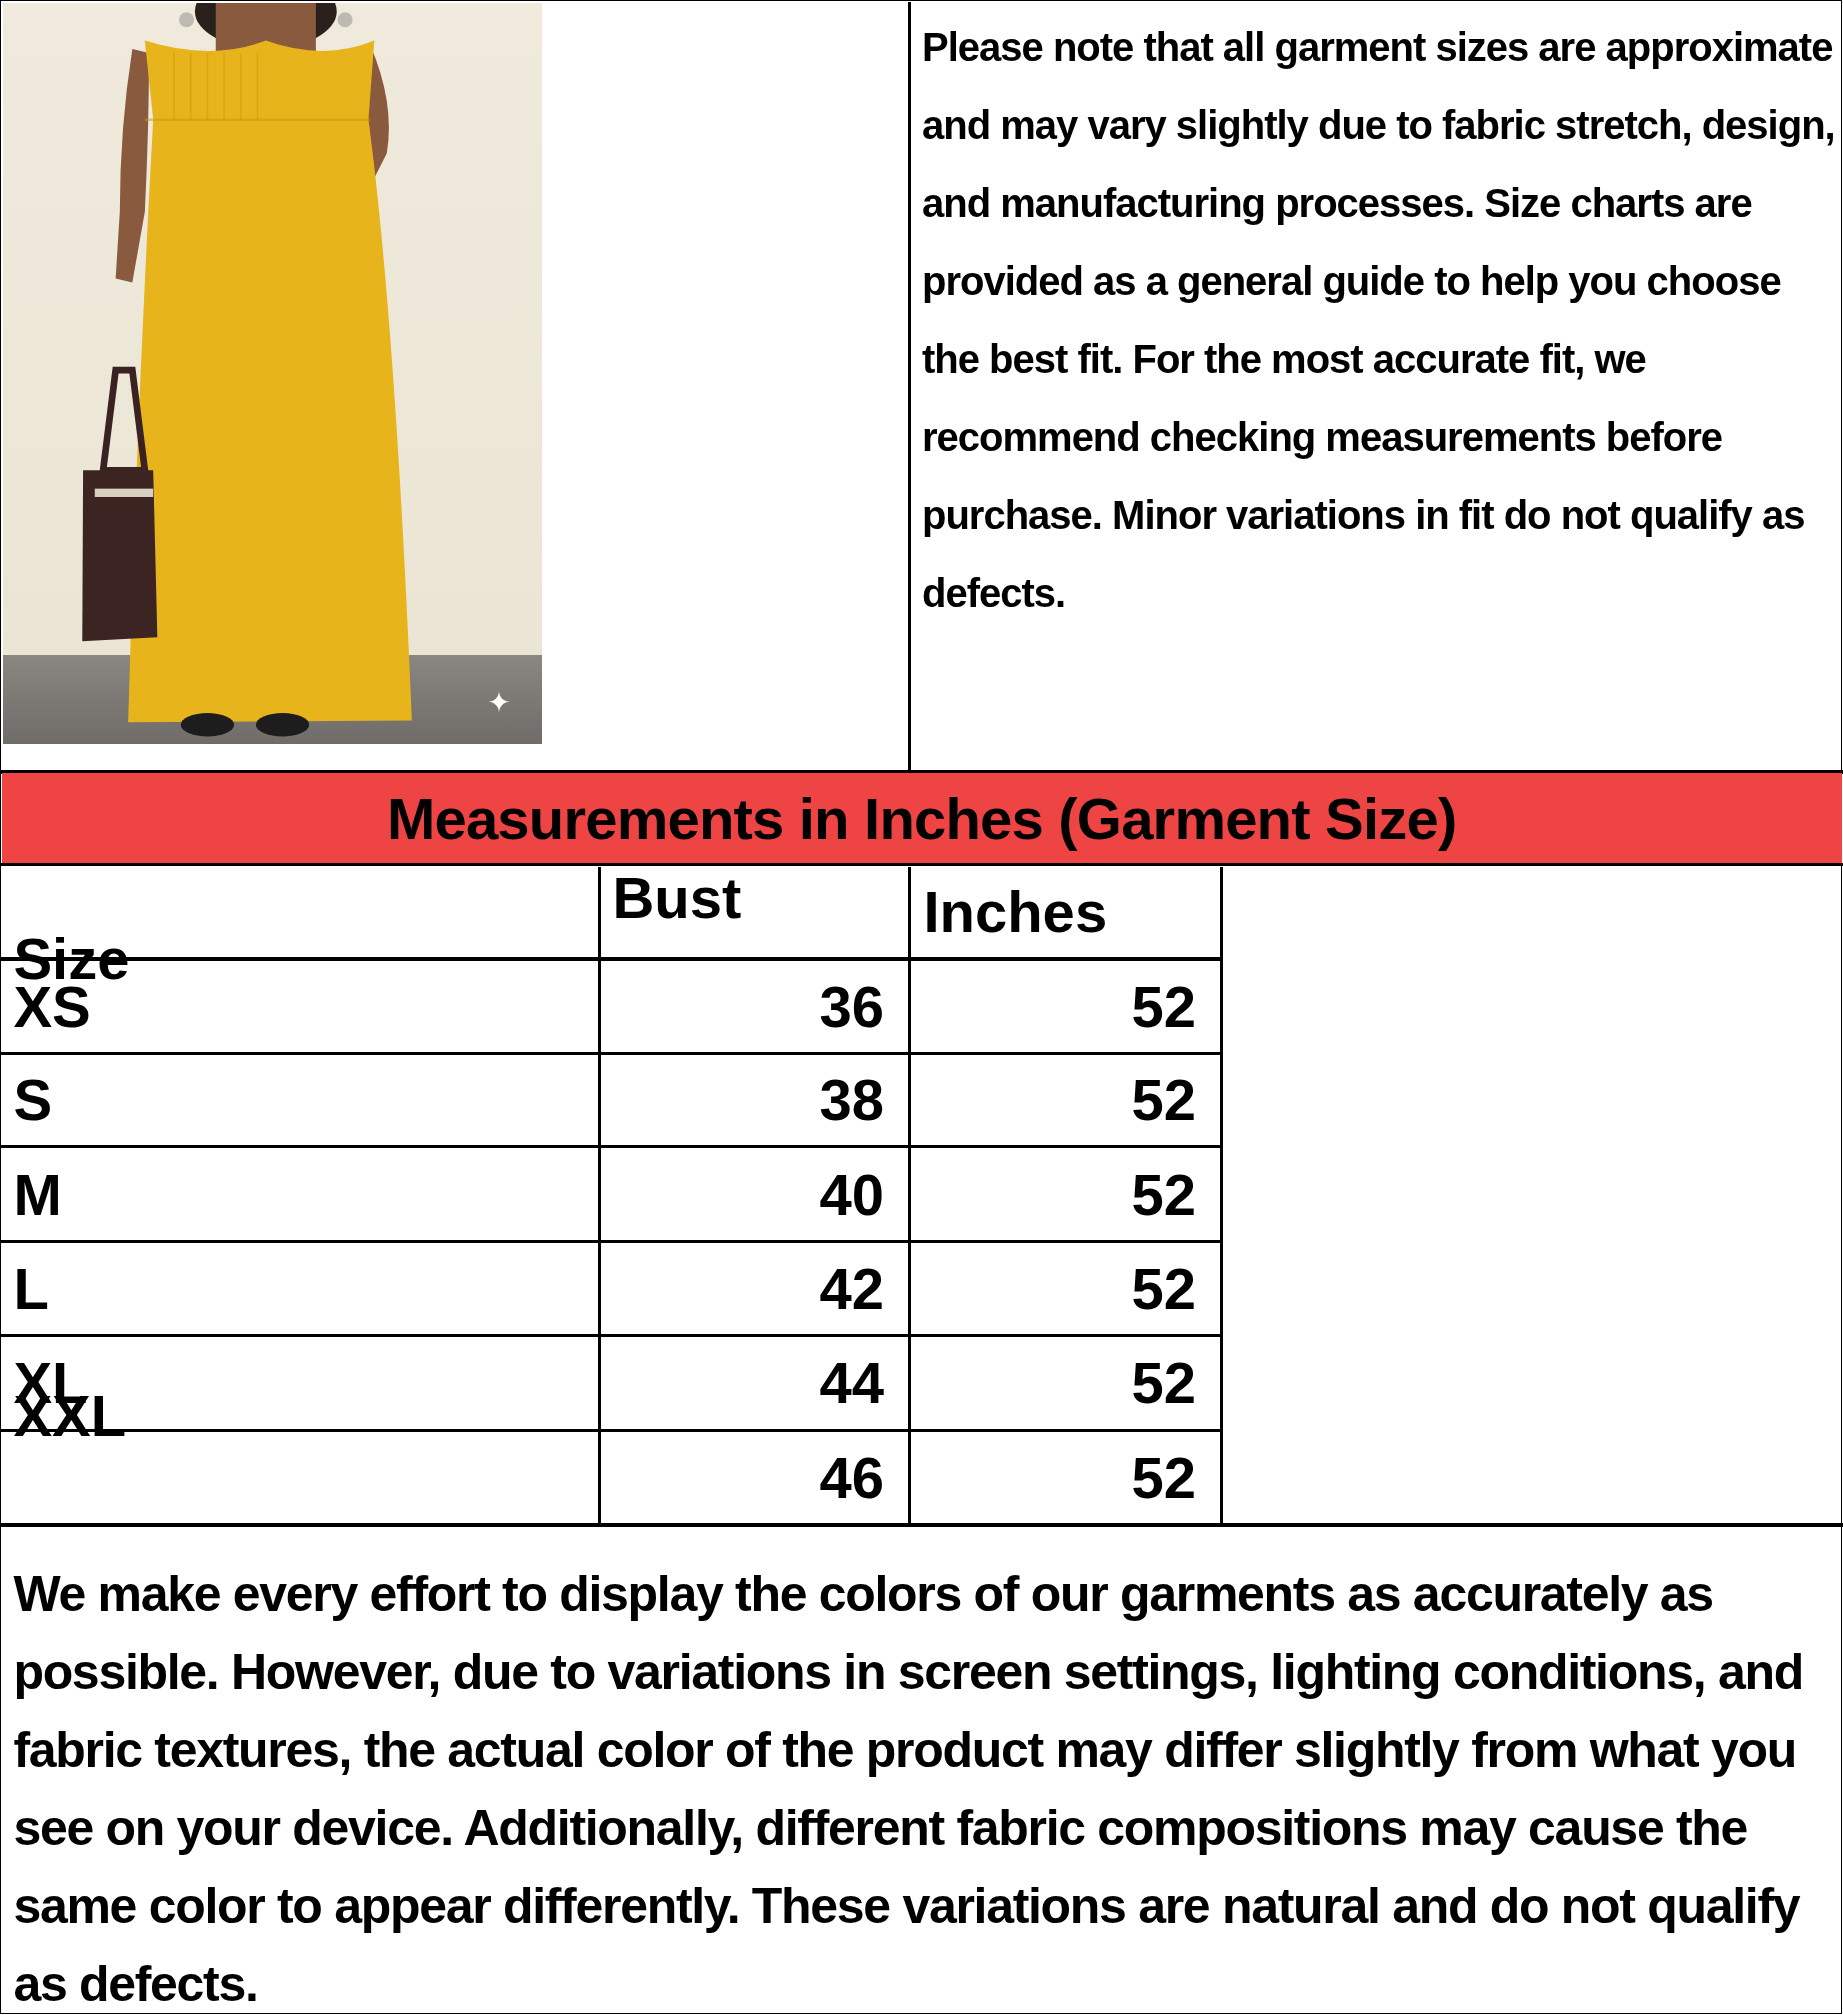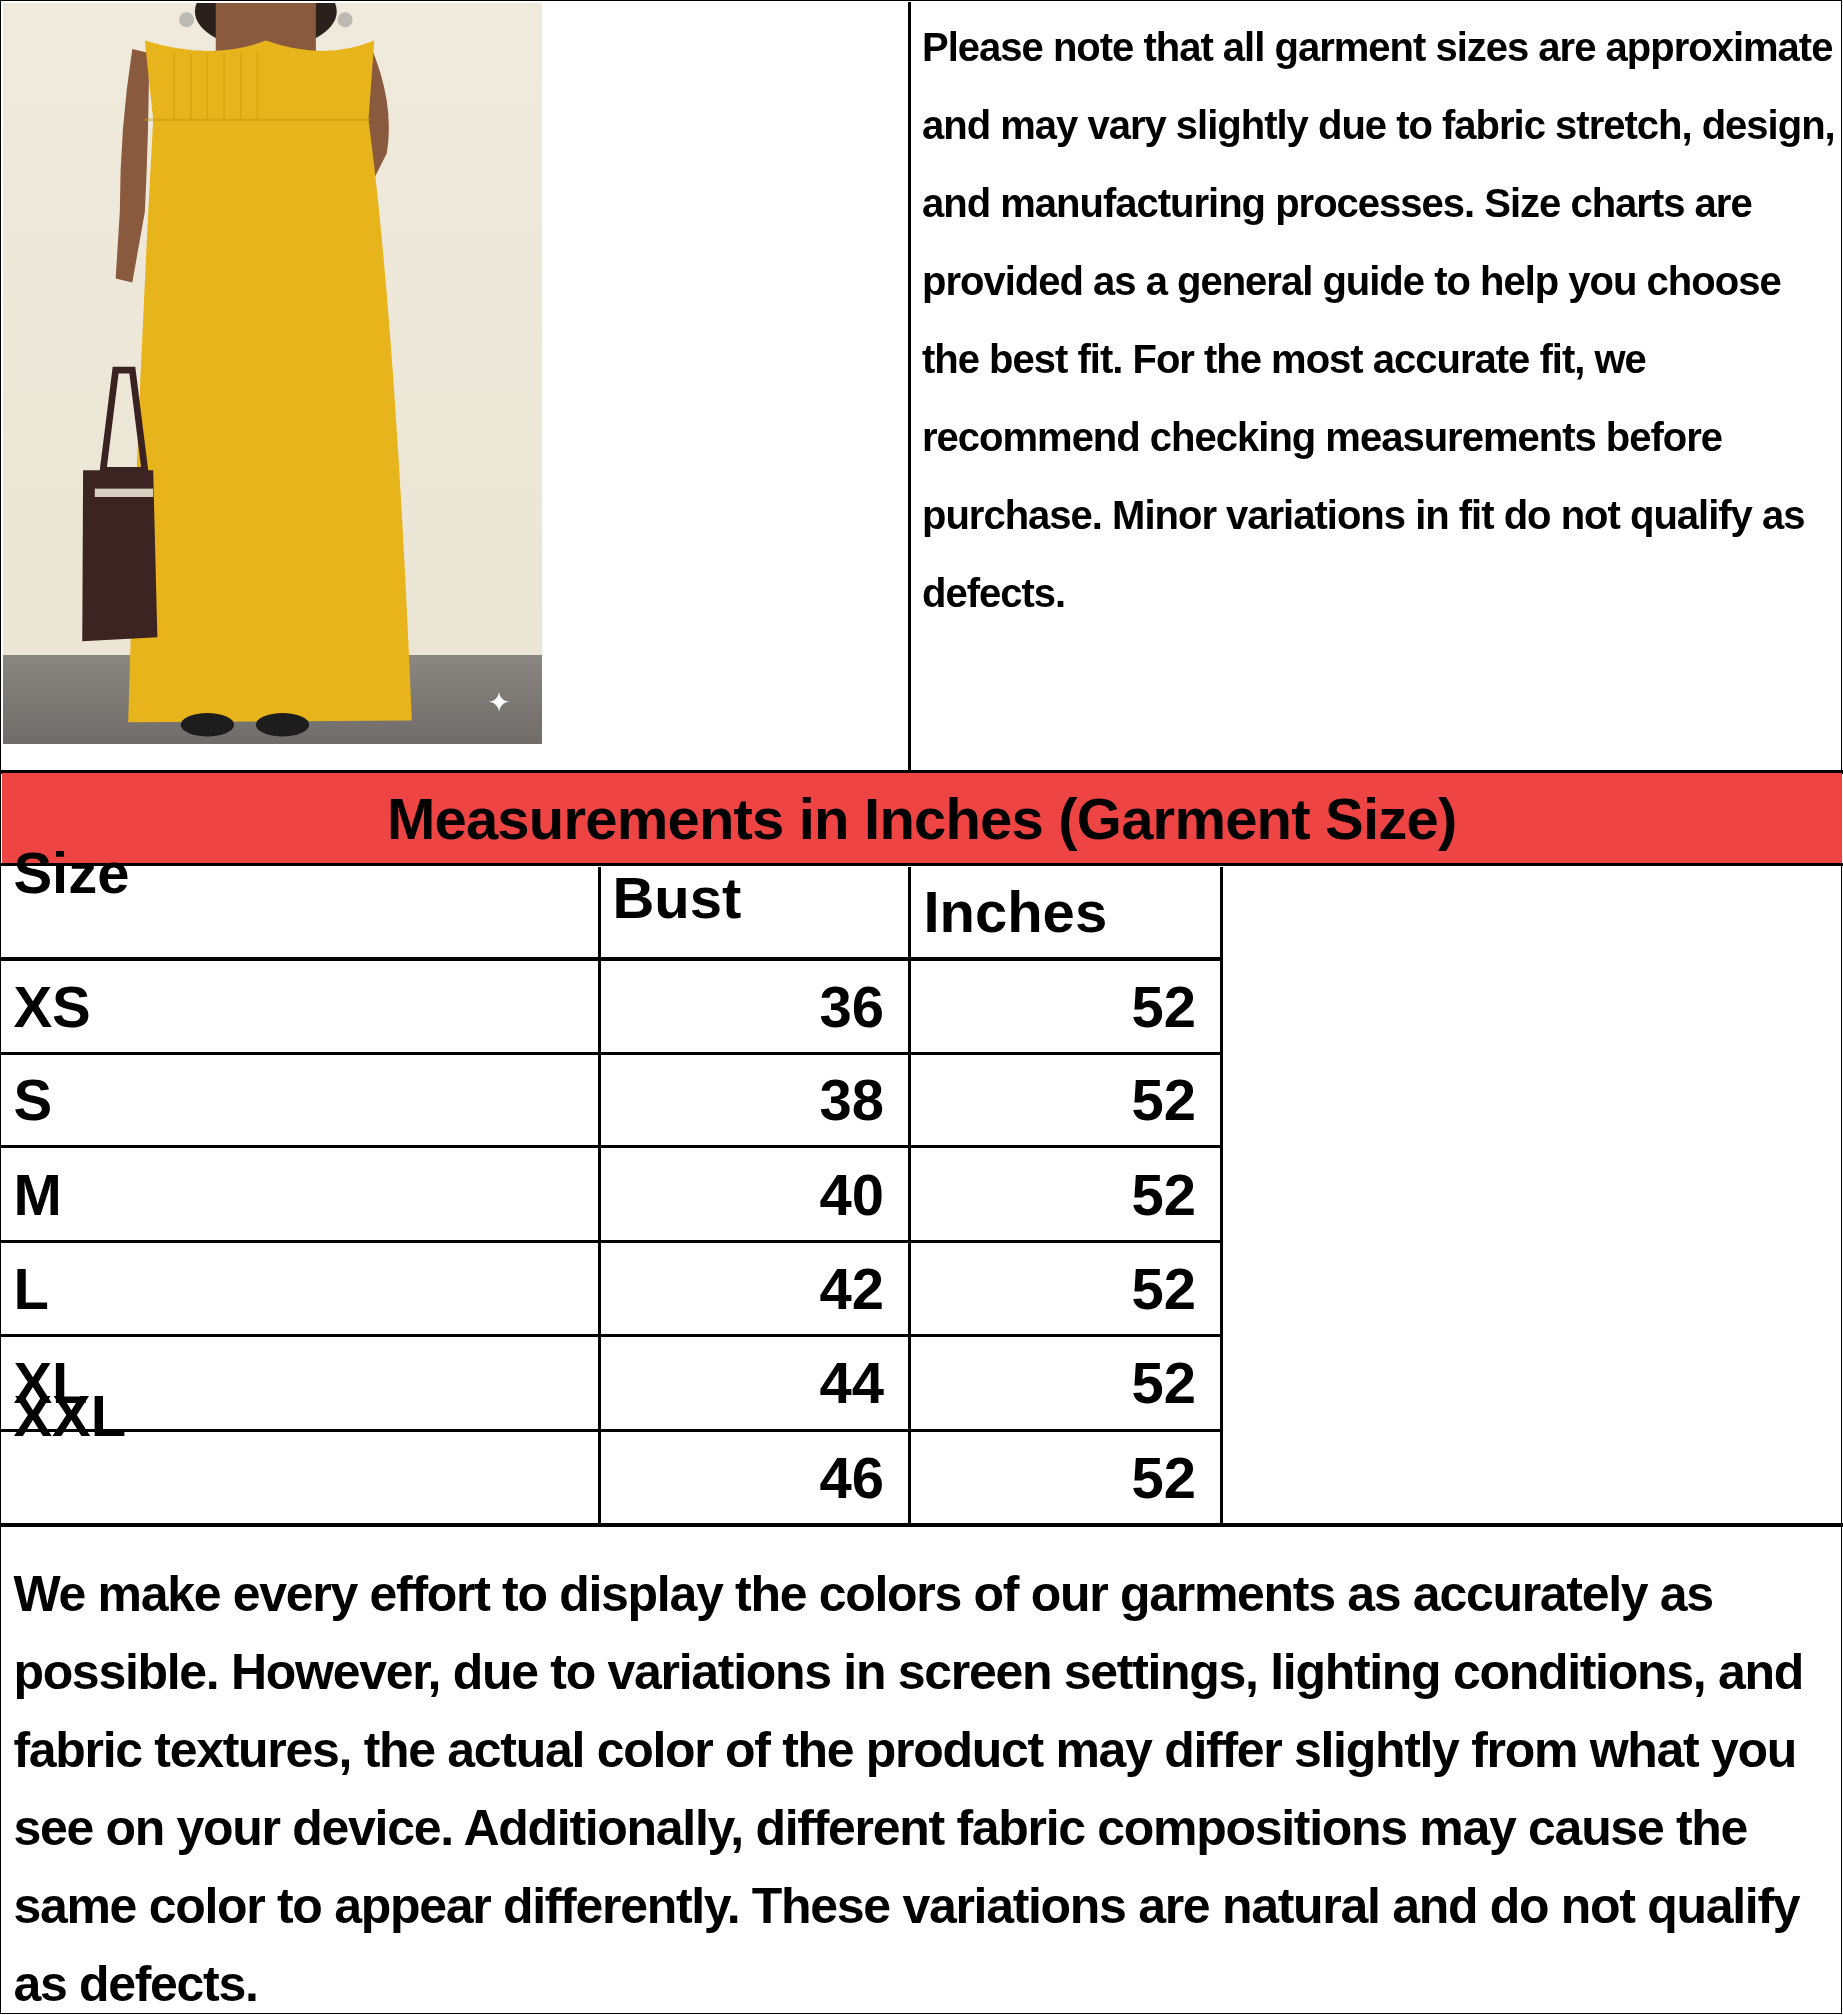--- a/index.html
+++ b/index.html
@@ -79,21 +79,21 @@
 <div class="vline" style="left:1220px;top:867px;width:2.5px;height:660px;"></div>
 
 <div class="hline" style="left:0;top:957px;width:1222px;height:4.2px;"></div>
 <div class="hline" style="left:0;top:1052px;width:1222px;height:3.3px;"></div>
 <div class="hline" style="left:0;top:1145px;width:1222px;height:3.3px;"></div>
 <div class="hline" style="left:0;top:1240px;width:1222px;height:3.3px;"></div>
 <div class="hline" style="left:0;top:1334px;width:1222px;height:3.3px;"></div>
 <div class="hline" style="left:0;top:1429px;width:1222px;height:3.3px;"></div>
 <div class="hline" style="left:0;top:1523px;width:1843px;height:4.2px;"></div>
 
-<div class="cell left" style="left:0;top:828px;width:584px;height:90px;">Size</div>
+<div class="cell left" style="left:0;top:914px;width:584px;height:90px;">Size</div>
 <div class="cell left" style="left:599px;top:854px;width:296px;height:88px;border-radius:15px;">Bust</div>
 <div class="cell left" style="left:910px;top:867px;width:296px;height:90px;">Inches</div>
 
 <div class="cell left" style="left:0;top:961px;width:584px;height:91px;">XS</div>
 <div class="cell right" style="left:600px;top:961px;width:308px;height:91px;">36</div>
 <div class="cell right" style="left:911px;top:961px;width:309px;height:91px;">52</div>
 
 <div class="cell left" style="left:0;top:1055px;width:584px;height:90px;">S</div>
 <div class="cell right" style="left:600px;top:1055px;width:308px;height:90px;">38</div>
 <div class="cell right" style="left:911px;top:1055px;width:309px;height:90px;">52</div>

